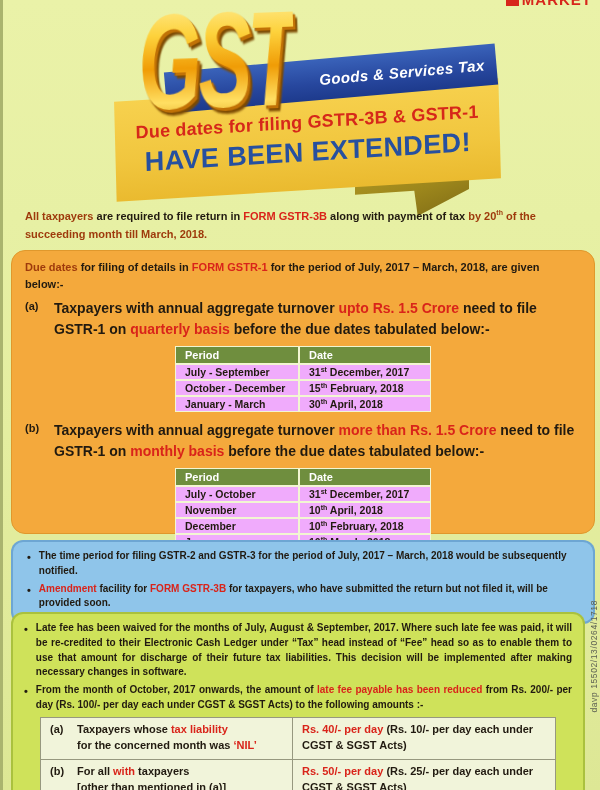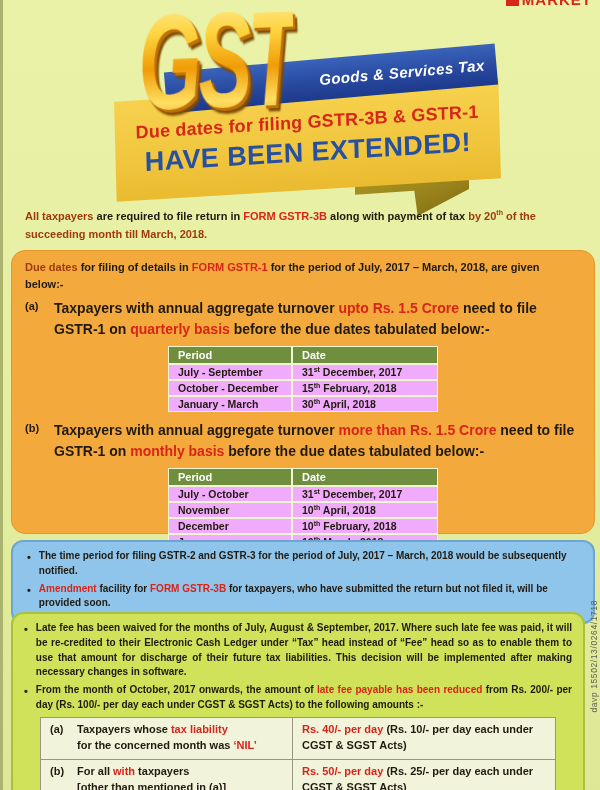--- a/index.html
+++ b/index.html
@@ -79,21 +79,21 @@
   .due-table { border-collapse:separate; border-spacing:0; margin:6px auto 8px; }
   .due-table th {
     background:#6f8e3e; color:#ffffff; text-align:left;
     font-size:11px; padding:2px 9px; border:1px solid #f2f6d2;
   }
   .due-table td {
     background:#f0abfc; font-size:10.5px; padding:1px 9px;
     border:1px solid #f2f6d2; color:#211a10;
   }
   .col-period { width:124px; }
-  .col-date   { width:146px; }
+  .col-date   { width:132px; }
 
   
   .blue-box {
     position:absolute; left:8px; top:540px; width:584px;
     background:#8fc5ea; border:2px solid rgba(47,110,170,.35); border-radius:12px;
     padding:7px 14px 8px; z-index:5;
   }
   .green-box {
     position:absolute; left:8px; top:612px; width:574px;
     background:#cfe25a; border:2px solid rgba(140,165,40,.55); border-radius:12px;

